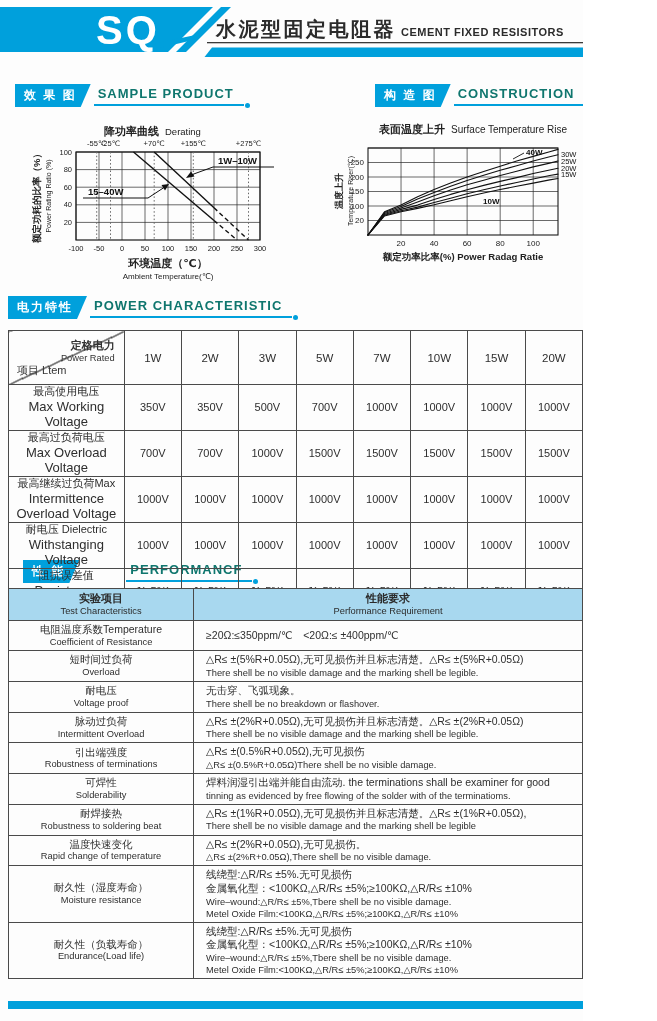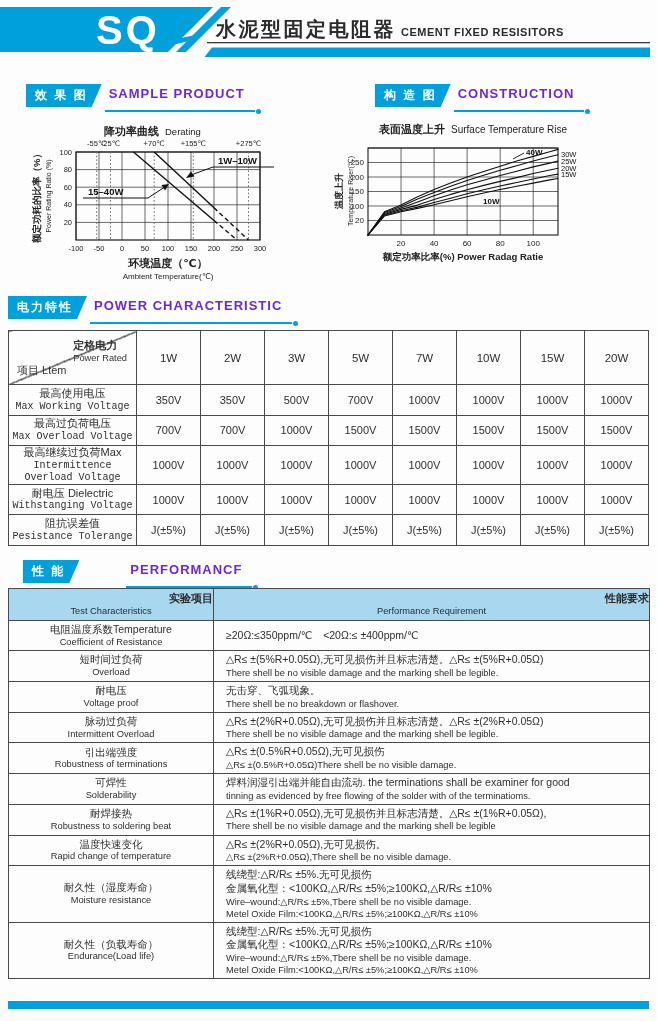--- a/index.html
+++ b/index.html
@@ -1,65 +1,65 @@
 <!DOCTYPE html>
 <html><head>
 <meta charset="utf-8">
 <style>
   html,body{margin:0;padding:0;background:#fff;}
-  .page{position:relative;width:657px;height:1021px;background:#fdfdfd;overflow:hidden;
+  .page{position:relative;width:583px;height:1021px;background:#fdfdfd;overflow:hidden;
         font-family:"Liberation Sans","DejaVu Sans",sans-serif;color:#333;}
   svg text{font-family:"Liberation Sans","DejaVu Sans",sans-serif;}
 
   
   #header-decor{position:absolute;left:0;top:0;}
   .logo{position:absolute;left:96px;top:8px;font-size:40px;font-weight:bold;color:#fff;letter-spacing:3px;}
   .title-row{position:absolute;left:216px;top:16px;display:flex;align-items:baseline;gap:5px;white-space:nowrap;}
   .title-zh{font-size:20px;font-weight:bold;letter-spacing:2.5px;color:#2b2b2b;}
   .title-en{font-size:11px;font-weight:bold;letter-spacing:.5px;color:#2b2b2b;}
 
   
   .sec{position:absolute;display:flex;align-items:flex-start;white-space:nowrap;}
   .sec-box{background:#00a0dc;color:#fff;font-weight:bold;font-size:12px;letter-spacing:2px;
            padding:3px 14px 3px 9px;clip-path:polygon(0 0,100% 0,calc(100% - 10px) 100%,0 100%);}
-  .sec-text{position:relative;margin-left:5px;font-size:13px;letter-spacing:1px;color:#6d28d9;padding:2px 4px 9px 2px;font-weight:bold;}
+  .sec-text{position:relative;margin-left:5px;font-size:13px;letter-spacing:1px;color:#0f766e;padding:2px 4px 3px 2px;font-weight:bold;}
   .sec-underline{position:absolute;left:-2px;right:-6px;bottom:-2px;height:2px;background:#00a0dc;}
   .sec-dot{position:absolute;right:-12px;bottom:-4px;width:5px;height:5px;border-radius:50%;background:#00a0dc;}
-  .sec-sample{left:26px;top:84px;}
+  .sec-sample{left:15px;top:84px;}
   .sec-construction{left:375px;top:84px;}
   .sec-power{left:8px;top:296px;}
   .sec-perf{left:23px;top:560px;gap:44px;}
 
   
   #chart1{position:absolute;left:28px;top:120px;}
   #chart2{position:absolute;left:333px;top:118px;}
 
   
   #power-table{position:absolute;left:8px;top:330px;}
   #power-table table{border-collapse:collapse;table-layout:fixed;}
   #power-table td{border:1px solid #4a4a4a;text-align:center;vertical-align:middle;padding:0;}
   #power-table tr{height:30.5px;}
   #power-table tr:first-child{height:54px;}
   .pcol{font-size:11.5px;color:#2e2e2e;}
   .pval{font-size:11px;color:#2e2e2e;}
   .plabel .lz{font-size:11px;color:#2e2e2e;line-height:1.25;}
-  .plabel .le{font-size:10px;color:#2e2e2e;line-height:1.2;font-family:Liberation Mono, monospace;}
+  .plabel .le{font-size:13px;color:#2e2e2e;line-height:1.2;}
   .corner{position:relative;
     background:linear-gradient(to bottom right,transparent calc(50% - .7px),#4a4a4a calc(50% - .7px),#4a4a4a calc(50% + .7px),transparent calc(50% + .7px));}
-  .corner .ctr{position:absolute;top:7px;right:9px;text-align:left;}
+  .corner .ctr{position:absolute;top:7px;right:9px;text-align:right;}
   .corner .ctr .lz{font-size:11px;font-weight:bold;}
   .corner .ctr .le{font-size:9.3px;}
   .corner .cbl{position:absolute;bottom:6px;left:8px;font-size:11px;}
 
   
   #perf-table{position:absolute;left:8px;top:588px;}
   #perf-table table{border-collapse:collapse;table-layout:fixed;}
   #perf-table td{border:1px solid #4a4a4a;vertical-align:middle;padding:2px 0;}
   #perf-table .phead{background:#a8d8ef;text-align:center;height:27px;}
-  #perf-table .phead .lz{font-size:11px;font-weight:bold;color:#2b2b2b;line-height:1.25;text-align:right;}
+  #perf-table .phead .lz{font-size:11px;font-weight:bold;color:#2b2b2b;line-height:1.25;}
   #perf-table .phead .le{font-size:9.3px;color:#2b2b2b;line-height:1.2;}
   .plabel2{text-align:center;border-radius:13px;}
   .plabel2 .lz{font-size:10.5px;color:#2e2e2e;line-height:1.3;}
   .plabel2 .le{font-size:9.3px;color:#2e2e2e;line-height:1.25;}
   .pvals{padding-left:12px !important;padding-right:6px !important;}
   .pvals .vz{font-size:10.5px;color:#2e2e2e;line-height:1.3;}
   .pvals .ve{font-size:9.3px;color:#2e2e2e;line-height:1.3;}
 
   .footer-bar{position:absolute;left:8px;top:1001px;width:641px;height:8px;background:#00a0dc;}
 </style>

